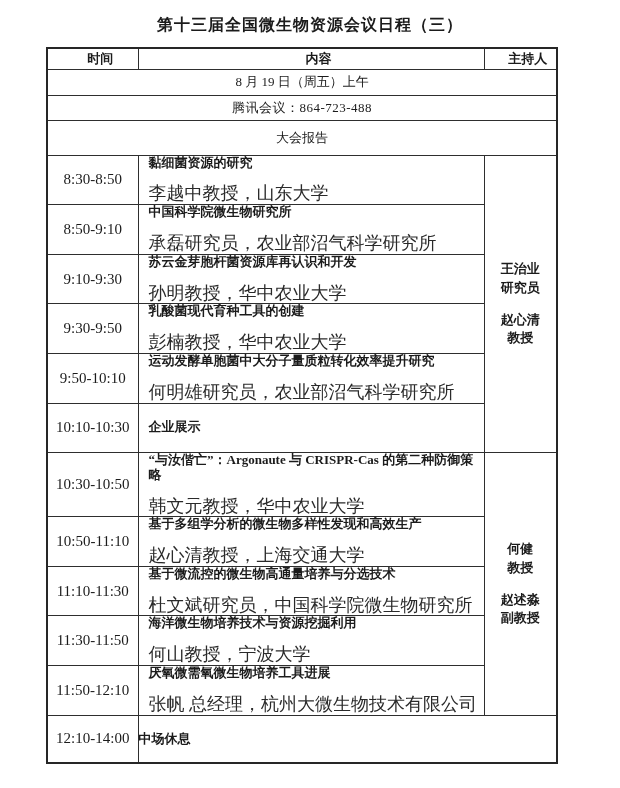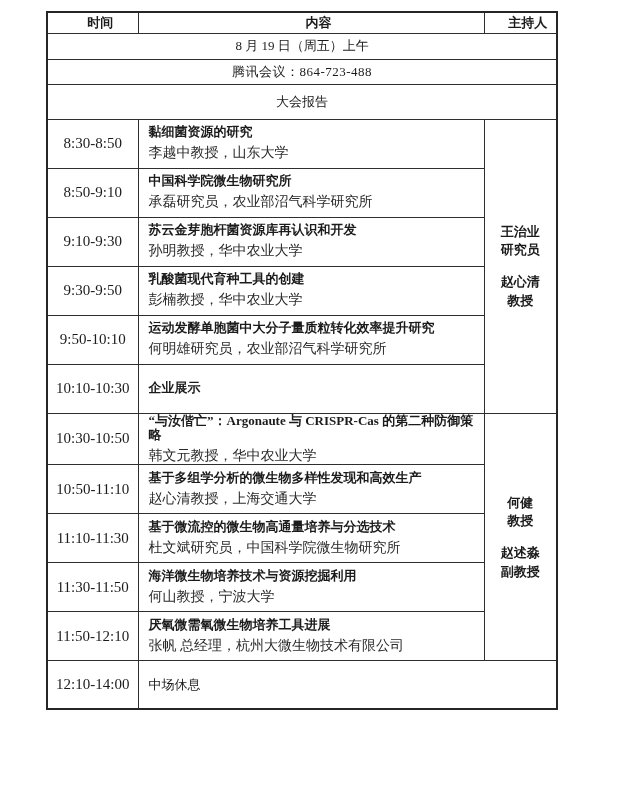--- a/index.html
+++ b/index.html
@@ -47,40 +47,41 @@
   tr.talk-row { height: 49px; }
   td.talk-cell { padding: 0 6px 0 10px; }
   .talk-inner {
     display: flex;
     flex-direction: column;
     justify-content: center;
     gap: 5px;
     min-height: 46px;
   }
   .talk-title { font-weight: bold; font-size: 13px; line-height: 1.15; }
-  .talk-speaker { font-size: 14px; line-height: 1.15; color: #2a2a2a; }
+  .talk-speaker { font-size: 18px; line-height: 1.15; color: #2a2a2a; margin-top: 8px; }
   .talk-speaker:empty { display: none; }
   td.host-cell { text-align: center; font-size: 13px; }
   .host-inner {
     display: flex;
     flex-direction: column;
     align-items: center;
     justify-content: center;
     gap: 16px;
     font-weight: bold;
   }
   .host-group { display: flex; flex-direction: column; gap: 3px; line-height: 1.2; }
   tr.break-row { height: 48px; }
-  td.break-cell { font-weight: normal; padding-left: 10px; }
+  td.break-cell { font-weight: bold; }
 </style>
 </head>
 <body>
 
 <div class="page">
 
+  <div class="page-title">第十三届全国微生物资源会议日程（三）</div>
 
   <table class="schedule">
     <colgroup>
       <col style="width:91px">
       <col style="width:346px">
       <col style="width:73px">
     </colgroup>
 
     <tbody>
         <tr>

